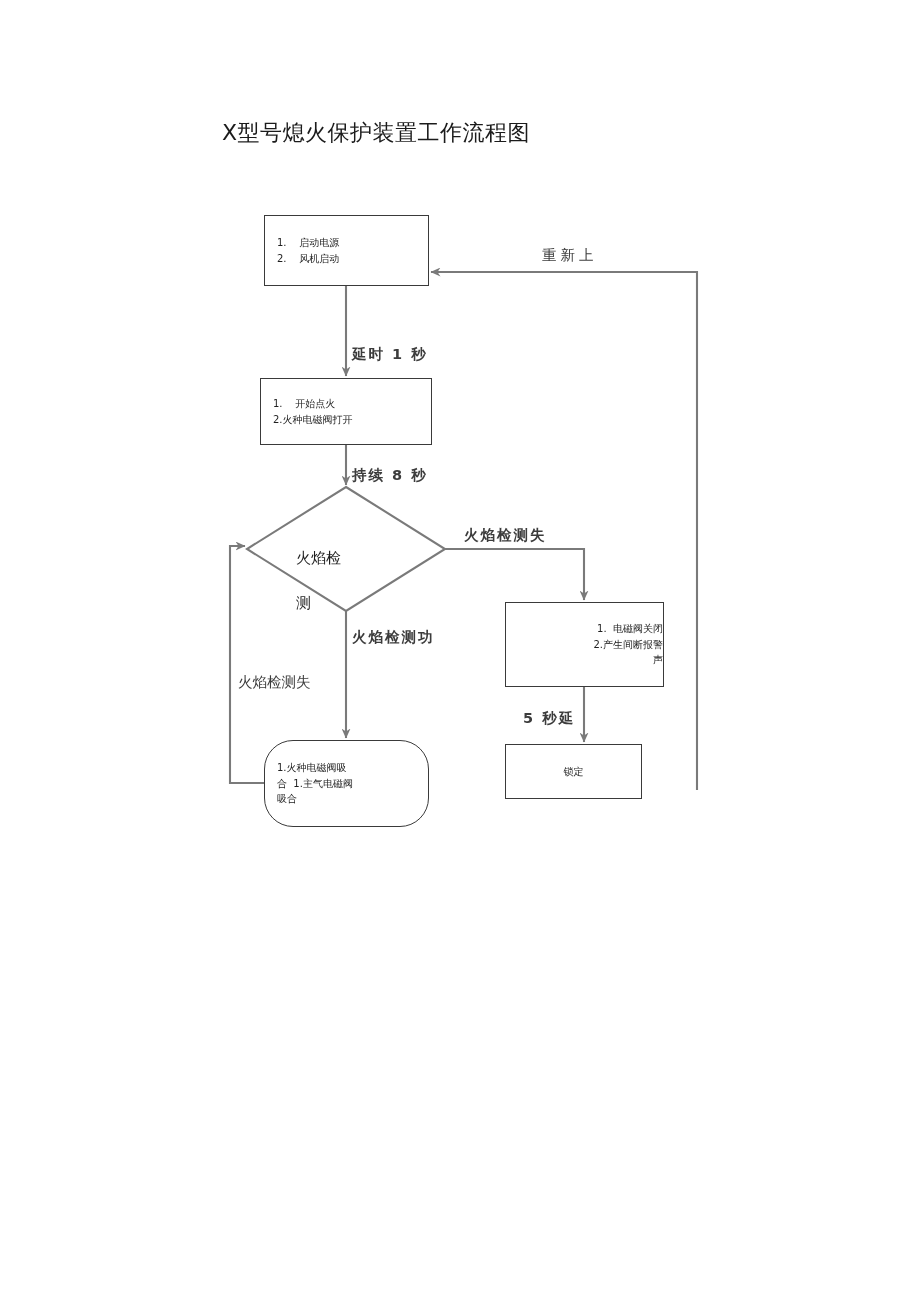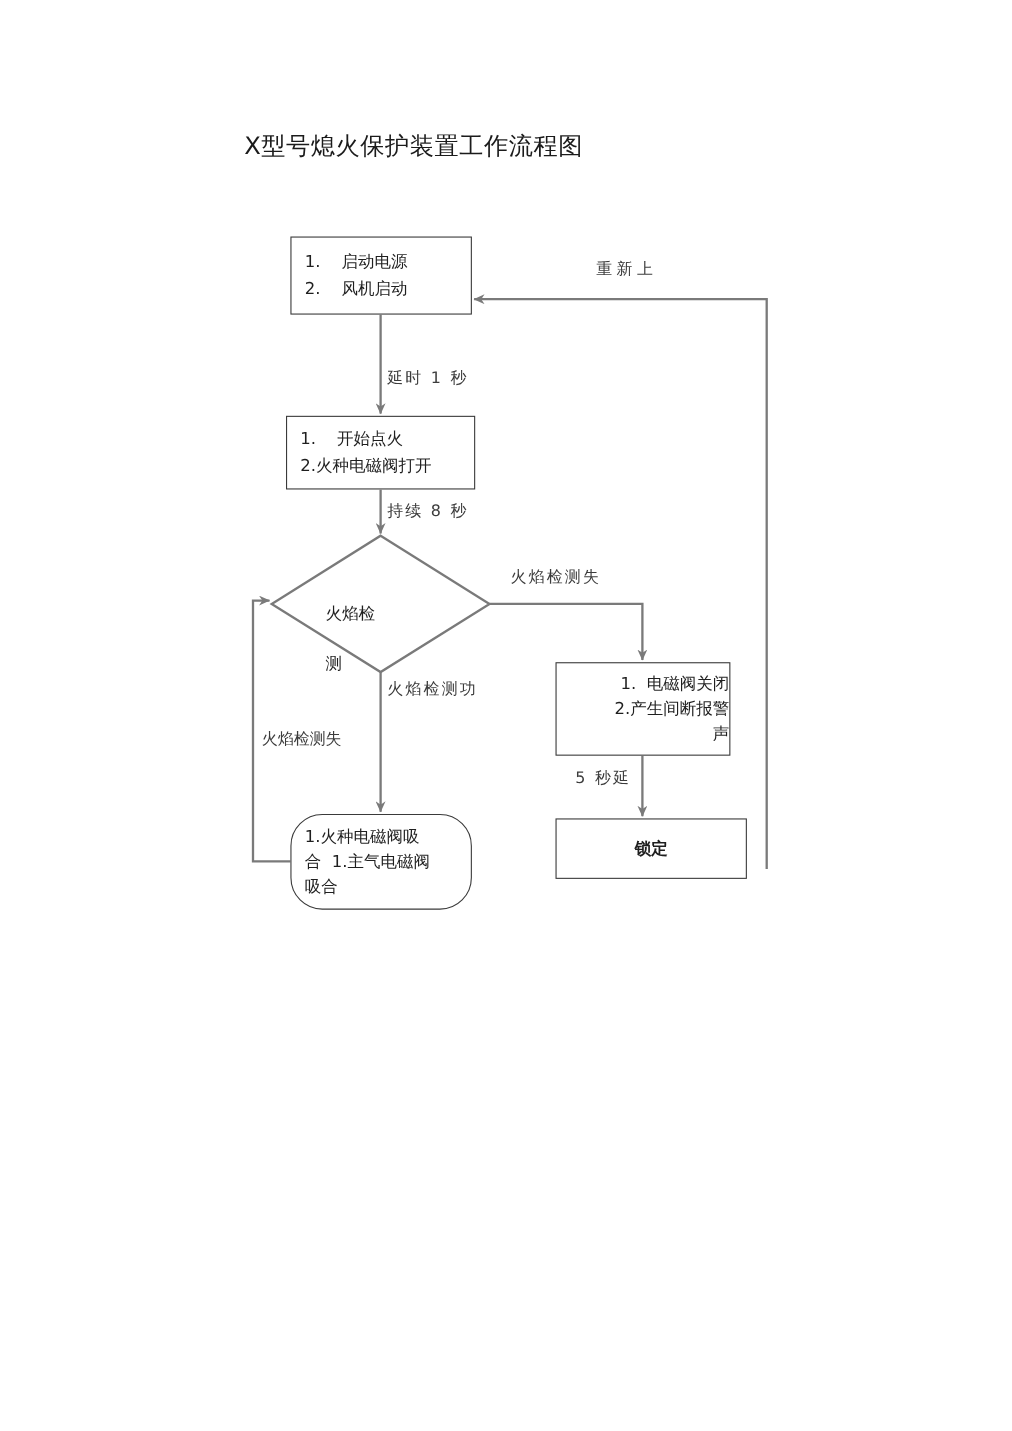--- a/index.html
+++ b/index.html
@@ -40,36 +40,37 @@
   .node-box {
     position: absolute;
     border: 1.6px solid #3a3a3a;
     background: #ffffff;
     box-sizing: border-box;
     display: flex;
     flex-direction: column;
     justify-content: center;
   }
   .node-line {
-    font-size: 15px;
+    font-size: 10px;
     line-height: 1.55;
     color: #1f1f1f;
     white-space: pre;
   }
   .pad-l { padding-left: 12px; }
   .center { text-align: center; }
   .edge-label {
     position: absolute;
     font-size: 14.5px;
     color: #3c3c3c;
     white-space: nowrap;
     line-height: 1;
+    margin-top: 10px;
   }
   .sp { letter-spacing: 4px; }
-  .sp2 { letter-spacing: 2px; }
+  .sp2 { letter-spacing: 2px; font-weight: bold; }
   .diamond-label {
     position: absolute;
     text-align: left;
     font-size: 15px;
     line-height: 1.5;
     color: #1f1f1f;
     white-space: pre-line;
   }
 </style>
 </head>
@@ -120,21 +121,21 @@
     <div>火焰检</div>
     <div>测</div>
   </div>
 
   <div class="node-box" style="left:505px; top:602px; width:159px; height:85px;align-items:flex-end;">
     <div class="node-line pad-l">1.  电磁阀关闭</div>
     <div class="node-line pad-l">2.产生间断报警</div>
     <div class="node-line pad-l">声</div>
   </div>
 
-  <div class="node-box" style="left:505px; top:744px; width:174px; height:55px;font-weight:bold;">
+  <div class="node-box" style="left:505px; top:744px; width:137px; height:55px;">
     <div class="node-line center">锁定</div>
   </div>
 
   <div class="node-box" style="left:264px; top:740px; width:165px; height:87px;border-radius:29px;">
     <div class="node-line pad-l">1.火种电磁阀吸</div>
     <div class="node-line pad-l">合  1.主气电磁阀</div>
     <div class="node-line pad-l">吸合</div>
   </div>
 
   <div class="edge-label sp" style="left:542px; top:238px;">重新上</div>

